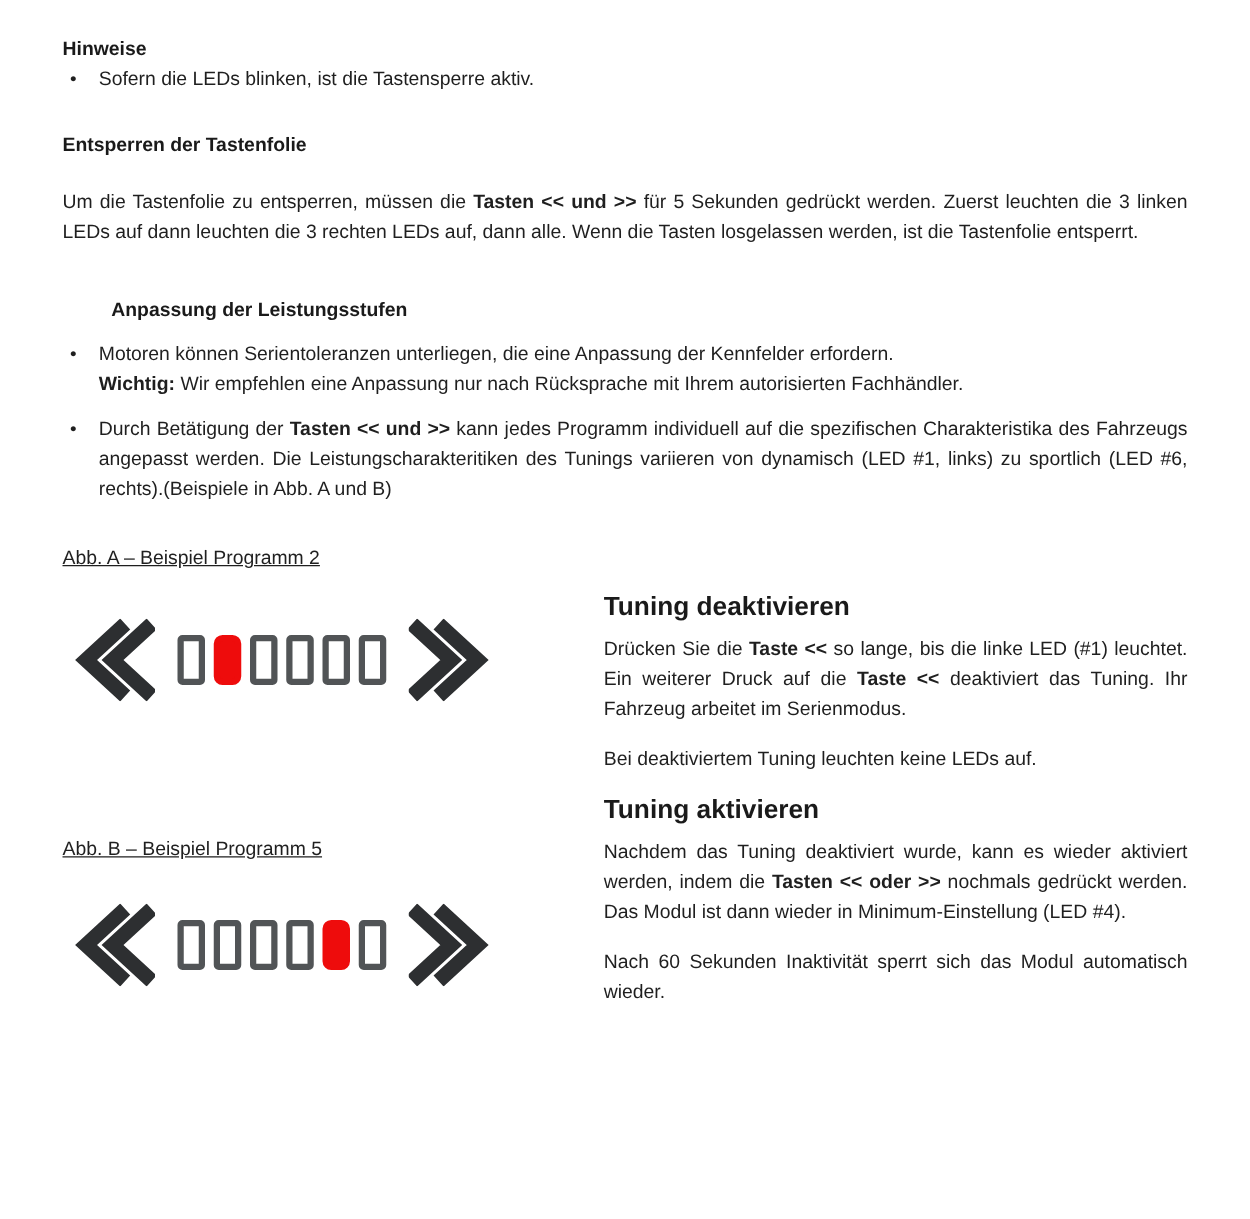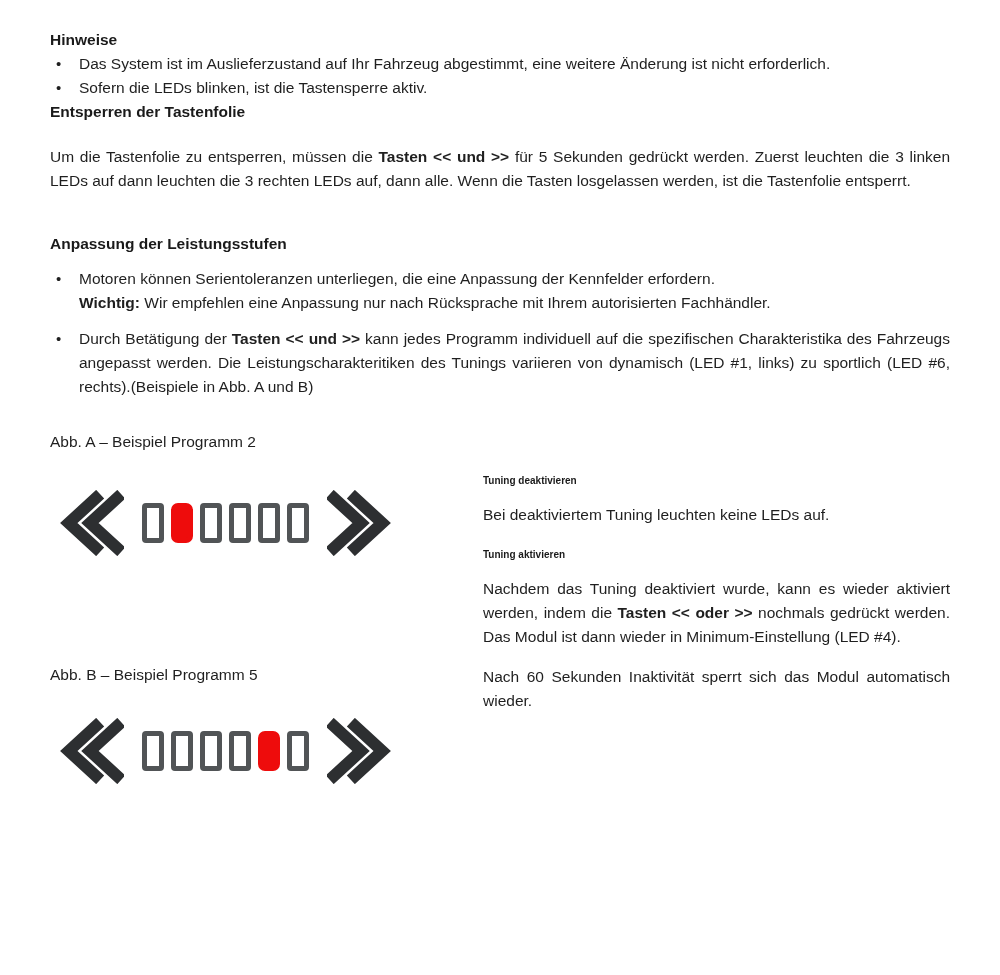--- a/index.html
+++ b/index.html
@@ -27,29 +27,29 @@
   
   ul.blist{list-style:none;margin:0;padding:0;}
   ul.blist>li{position:relative;padding-left:29px;margin:0;}
   ul.blist>li::before{
     content:"\2022";
     position:absolute;left:6px;top:0;
     font-size:15px;color:#1f1f1f;
   }
   ul.blist.spaced>li+li{margin-top:12px;}
   
-  .sec-entsperren h2{}
+  .sec-entsperren h2{margin-top:29px;}
   .ent-para{margin-top:21px;}
-  .sec-anpassung h2{margin-top:39px;margin-bottom:11px;}
+  .sec-anpassung h2{margin-top:39px;margin-bottom:11px;margin-left:39px;}
   
   .twocol{display:flex;margin-top:31px;}
-  .col-left{width:433px;flex:0 0 433px;}
+  .col-left{width:433px;flex:0 0 433px;text-decoration:underline;}
   .col-right{flex:1;margin-top:39px;}
   .col-right h3{
-    font-size:10px;line-height:24px;font-weight:700;
+    font-size:21px;line-height:24px;font-weight:700;
     margin:14px 0 10px 0;color:#1a1a1a;
   }
   .col-right h3.first{margin-top:0;}
   .col-right p{margin:0 0 16px 0;}
   
   .fig-label{margin:0 0 33px 0;}
   .fig-label.second{margin-top:104px;margin-bottom:28px;}
   .fig{
     display:flex;align-items:center;gap:18px;
     margin-left:6px;height:72px;
@@ -66,21 +66,20 @@
   }
 </style>
 </head>
 <body>
 
 <div class="page">
 
   <section class="sec-hinweise">
     <h2>Hinweise</h2>
     <ul class="blist">
-      <li class="j"><span>Das System ist im Auslieferzustand auf Ihr Fahrzeug abgestimmt, eine weitere Änderung ist nicht erforderlich.</span></li>
       <li><span>Sofern die LEDs blinken, ist die Tastensperre aktiv.</span></li>
     </ul>
   </section>
 
   <section class="sec-entsperren">
     <h2>Entsperren der Tastenfolie</h2>
     <div class="ent-para">
       <div class="j"><span>Um die Tastenfolie zu entsperren, müssen die </span><span class="b">Tasten &lt;&lt; und &gt;&gt;</span><span> für 5 Sekunden gedrückt werden. Zuerst leuchten die 3 linken LEDs auf dann leuchten die 3 rechten LEDs auf, dann alle. Wenn die Tasten losgelassen werden, ist die Tastenfolie entsperrt.</span></div>
     </div>
   </section>
@@ -137,20 +136,21 @@
           </div>
         <svg class="chev" width="68" height="66" viewBox="0 0 80 78">
           <path d="M28 5 L65 39 L28 73" fill="none" stroke="#2d2f31" stroke-width="14"></path>
           <path d="M3 5 L40 39 L3 73" fill="none" stroke="#2d2f31" stroke-width="14"></path>
         </svg>
       </div>
     </div>
 
     <div class="col-right">
       <h3 class="first">Tuning deaktivieren</h3>
+      <p class="j"><span>Drücken Sie die </span><span class="b">Taste &lt;&lt;</span><span> so lange, bis die linke LED (#1) leuchtet. Ein weiterer Druck auf die </span><span class="b">Taste &lt;&lt;</span><span> deaktiviert das Tuning. Ihr Fahrzeug arbeitet im Serienmodus.</span></p>
       <p><span>Bei deaktiviertem Tuning leuchten keine LEDs auf.</span></p>
 
       <h3>Tuning aktivieren</h3>
       <p class="j"><span>Nachdem das Tuning deaktiviert wurde, kann es wieder aktiviert werden, indem die </span><span class="b">Tasten &lt;&lt; oder &gt;&gt;</span><span> nochmals gedrückt werden. Das Modul ist dann wieder in Minimum-Einstellung (LED #4).</span></p>
       <p class="j"><span>Nach 60 Sekunden Inaktivität sperrt sich das Modul automatisch wieder.</span></p>
     </div>
 
   </div>
 </div>
 

